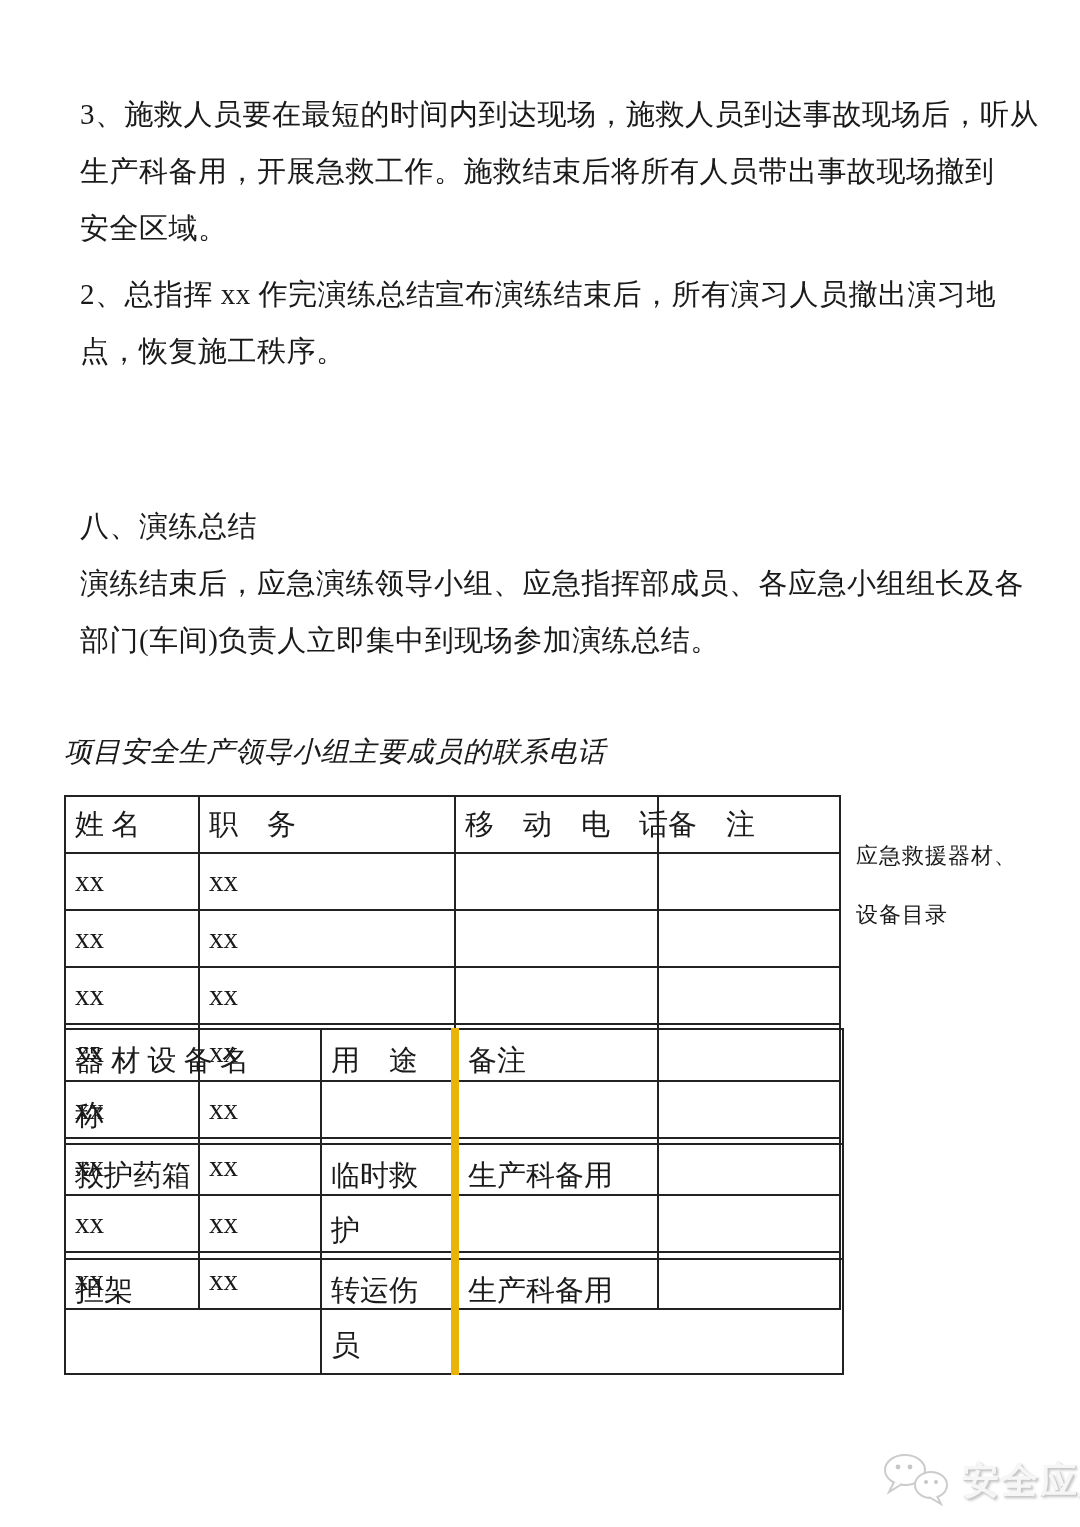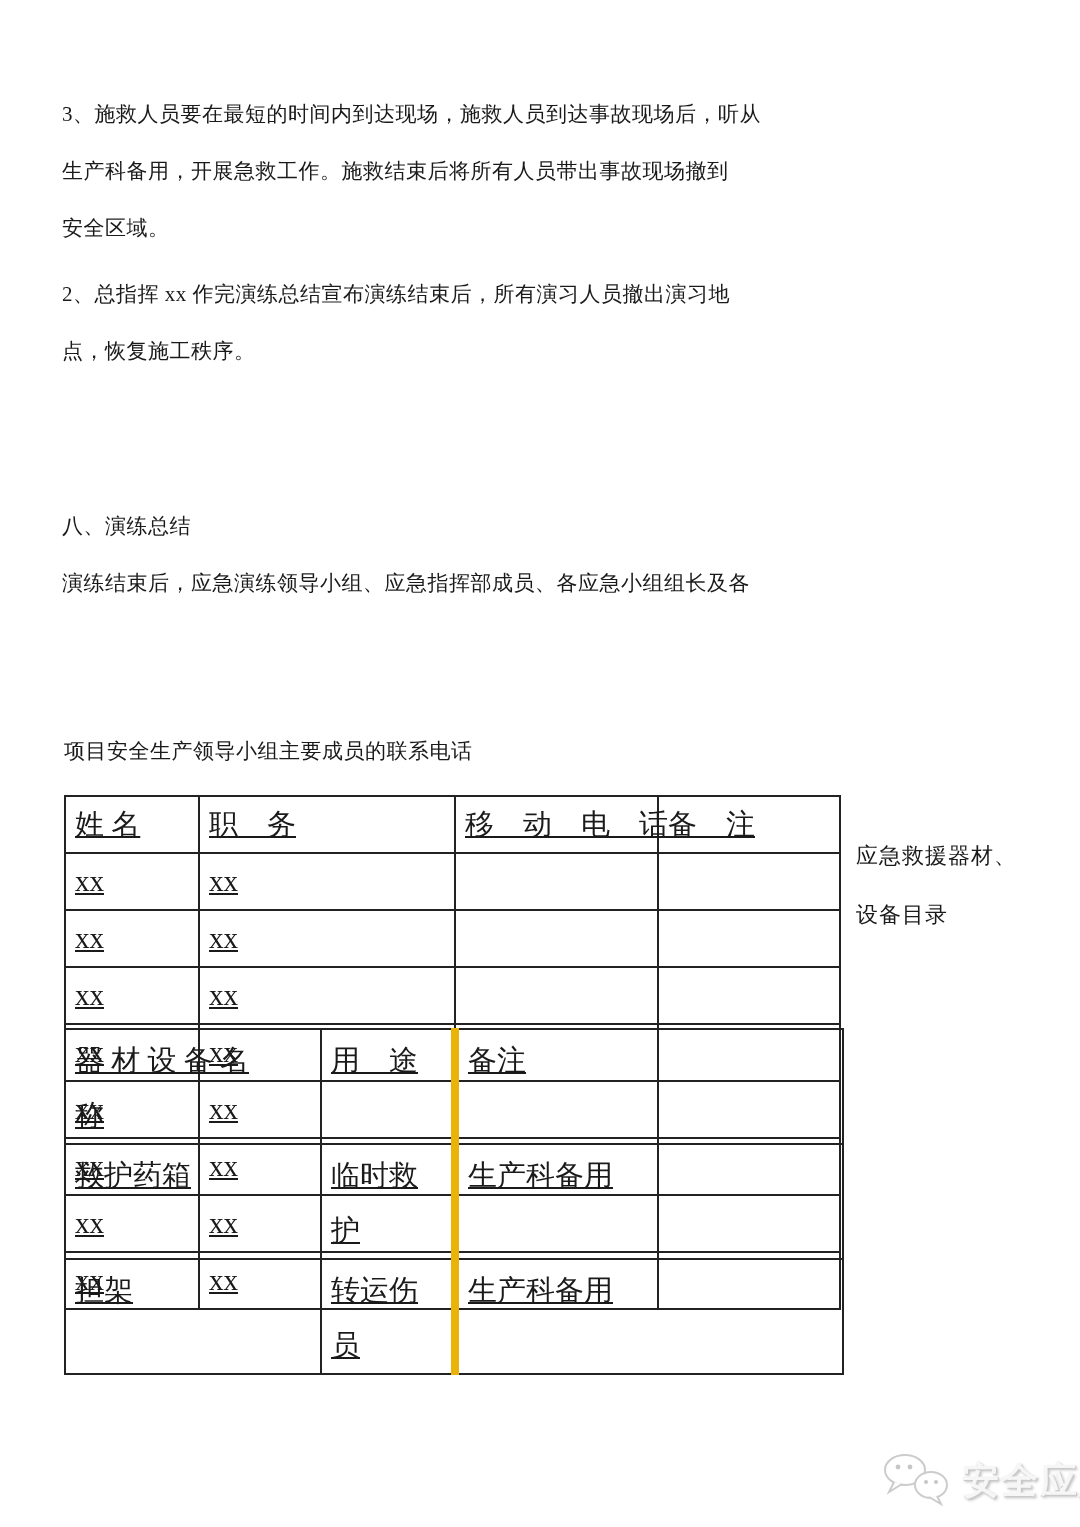--- a/index.html
+++ b/index.html
@@ -1,26 +1,26 @@
 <!DOCTYPE html>
 <html><head>
 <meta charset="utf-8">
 <style>
   html,body{margin:0;padding:0;background:#ffffff;}
   .page{position:relative;width:1080px;height:1527px;background:#ffffff;overflow:hidden;
         font-family:"Liberation Serif","DejaVu Serif",serif;color:#1a1a1a;}
-  .para{position:absolute;left:62px;width:965px;font-size:21px;line-height:57px;letter-spacing:.5px;}
+  .para{position:absolute;left:80px;width:965px;font-size:29px;line-height:57px;letter-spacing:.5px;}
   .tline{white-space:nowrap;}
   .p1{top:86px;}
   .p2{top:266px;}
   .sec{top:498px;}
-  .caption{position:absolute;left:64px;top:723px;font-size:21px;line-height:57px;letter-spacing:.5px;white-space:nowrap;}
+  .caption{position:absolute;left:64px;top:723px;font-size:28px;line-height:57px;letter-spacing:.5px;white-space:nowrap;font-style:italic;}
   .side-note{position:absolute;left:856px;top:826px;width:178px;font-size:22px;line-height:59px;letter-spacing:1px;}
   table{position:absolute;border-collapse:collapse;table-layout:fixed;background:transparent;}
-  td{border:2px solid #222;font-size:29px;color:#1a1a1a;background:transparent;overflow:visible;text-decoration:underline;}
+  td{border:2px solid #222;font-size:29px;color:#1a1a1a;background:transparent;overflow:visible;}
   .contact{left:64px;top:795px;width:775px;}
   .contact td{vertical-align:middle;padding:0 0 0 9px;white-space:nowrap;}
   .contact tr{height:57px;}
   .equip{left:64px;top:1028px;width:778px;}
   .equip td{vertical-align:top;padding:3px 0 0 9px;line-height:55px;white-space:pre-line;}
   .equip .thick{border-left:8px solid #eab308;}
   .equip .r1{height:109px;}
   .equip .r2{height:115px;}
   .equip .r3{height:105px;margin-top:9px;}
   .watermark{position:absolute;left:878px;top:1452px;display:flex;align-items:center;gap:8px;}
@@ -39,20 +39,21 @@
   </div>
 
   <div class="para p2">
     <div class="tline">2、总指挥 xx 作完演练总结宣布演练结束后，所有演习人员撤出演习地</div>
     <div class="tline">点，恢复施工秩序。</div>
   </div>
 
   <div class="para sec">
     <div class="tline">八、演练总结</div>
     <div class="tline">演练结束后，应急演练领导小组、应急指挥部成员、各应急小组组长及各</div>
+    <div class="tline">部门(车间)负责人立即集中到现场参加演练总结。</div>
   </div>
 
   <div class="caption">项目安全生产领导小组主要成员的联系电话</div>
 
   <div class="side-note">应急救援器材、设备目录</div>
 
   <table class="contact">
     <colgroup>
         <col style="width:134px">
         <col style="width:256px">

